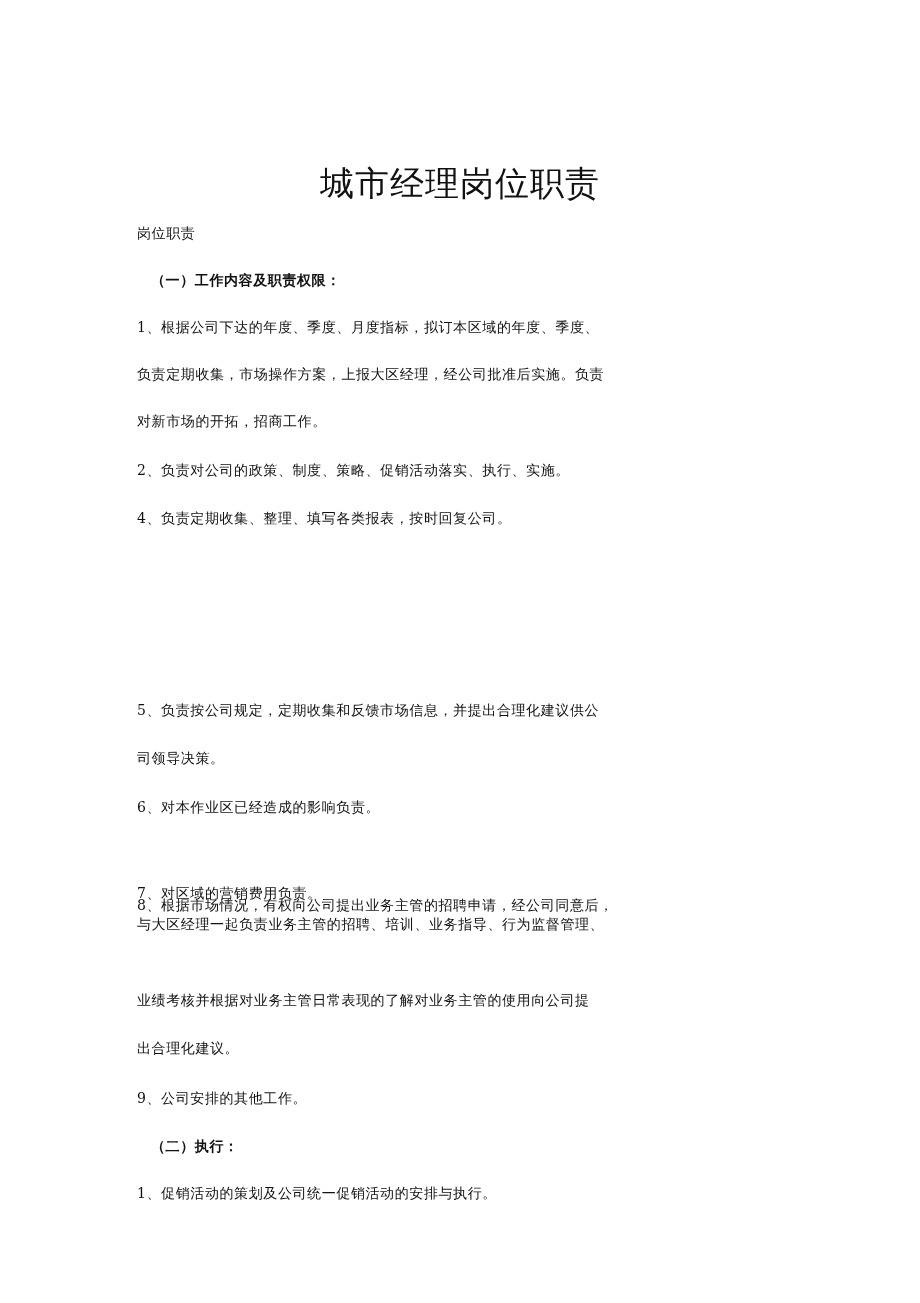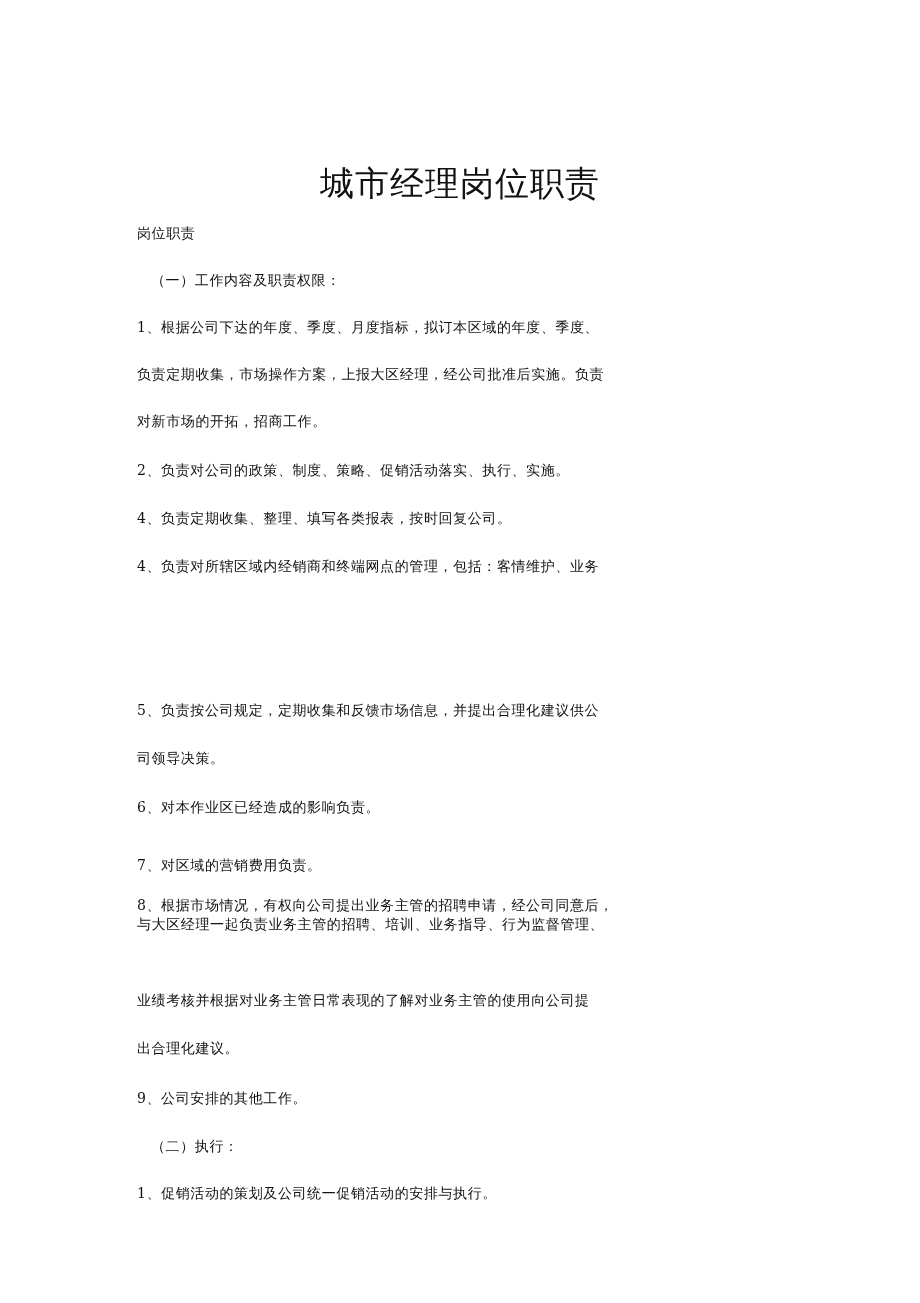--- a/index.html
+++ b/index.html
@@ -11,48 +11,47 @@
     .page { position: absolute; left: 0; top: 0; width: 836px; height: 1303px; margin-top: 40px; }
     .title {
       position: absolute; left: 0; width: 920px; top: 118px;
       text-align: center; font-size: 34px; line-height: 50px; letter-spacing: 1px;
       font-weight: normal;
     }
     .line {
       position: absolute; left: 137px; font-size: 14px; line-height: 24px;
       white-space: nowrap; letter-spacing: 0.6px;
     }
-    .line.indent { left: 151px; }
+    .line.indent { left: 151px; font-weight: bold; }
   </style>
 </head>
 <body>
 
 <div class="page">
   <div class="title">城市经理岗位职责</div>
 
   <div class="line" style="top:181px">岗位职责</div>
 
   <div class="line indent" style="top:228px">（一）工作内容及职责权限：</div>
 
   <div class="line" style="top:275px">1、根据公司下达的年度、季度、月度指标，拟订本区域的年度、季度、</div>
   <div class="line" style="top:322px">负责定期收集，市场操作方案，上报大区经理，经公司批准后实施。负责</div>
   <div class="line" style="top:369px">对新市场的开拓，招商工作。</div>
 
   <div class="line" style="top:418px">2、负责对公司的政策、制度、策略、促销活动落实、执行、实施。</div>
 
   <div class="line" style="top:466px">4、负责定期收集、整理、填写各类报表，按时回复公司。</div>
 
-  <div class="line" style="top:514px">4、负责对所辖区域内经销商和终端网点的管理，包括：客情维护、业务</div>
 
   <div class="line" style="top:658px">5、负责按公司规定，定期收集和反馈市场信息，并提出合理化建议供公</div>
   <div class="line" style="top:706px">司领导决策。</div>
 
   <div class="line" style="top:755px">6、对本作业区已经造成的影响负责。</div>
 
-  <div class="line" style="top:813px">7、对区域的营销费用负责。</div>
+  <div class="line" style="top:841px">7、对区域的营销费用负责。</div>
 
   <div class="line" style="top:853px">8、根据市场情况，有权向公司提出业务主管的招聘申请，经公司同意后，</div>
   <div class="line" style="top:872px">与大区经理一起负责业务主管的招聘、培训、业务指导、行为监督管理、</div>
   <div class="line" style="top:948px">业绩考核并根据对业务主管日常表现的了解对业务主管的使用向公司提</div>
   <div class="line" style="top:996px">出合理化建议。</div>
 
   <div class="line" style="top:1046px">9、公司安排的其他工作。</div>
 
   <div class="line indent" style="top:1094px">（二）执行：</div>
 

